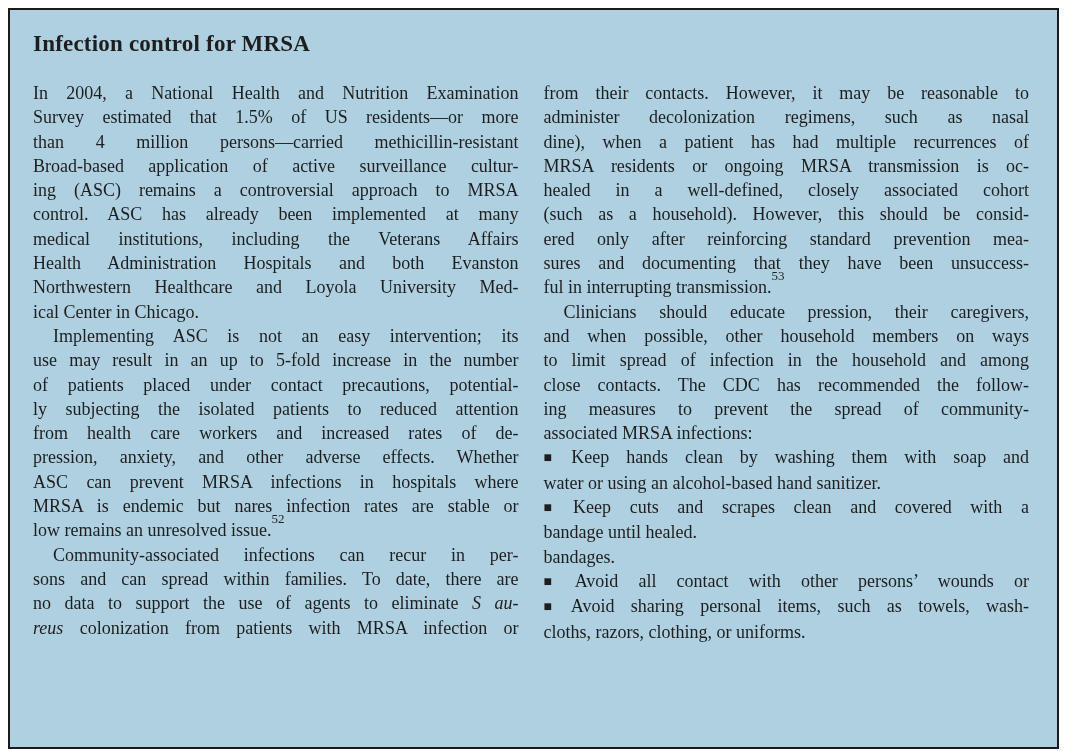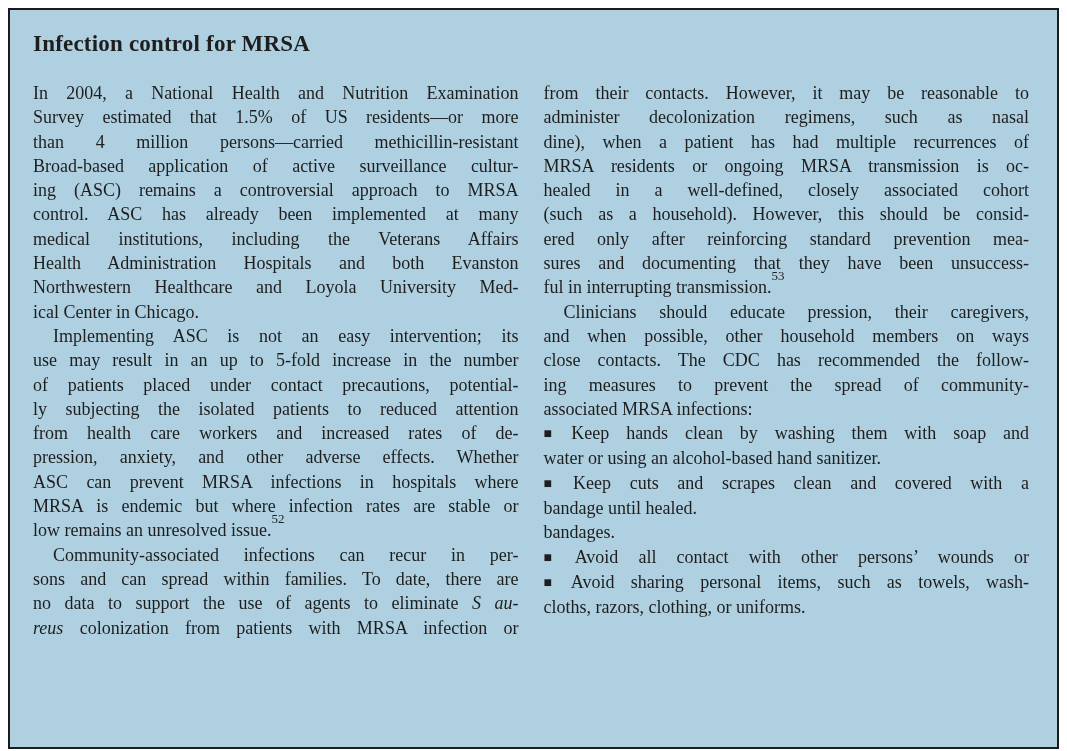--- a/index.html
+++ b/index.html
@@ -68,39 +68,40 @@
         <div class="line just">Health Administration Hospitals and both Evanston</div>
         <div class="line just">Northwestern Healthcare and Loyola University Med-</div>
         <div class="line">ical Center in Chicago.</div>
         <div class="line just indent">Implementing ASC is not an easy intervention; its</div>
         <div class="line just">use may result in an up to 5-fold increase in the number</div>
         <div class="line just">of patients placed under contact precautions, potential-</div>
         <div class="line just">ly subjecting the isolated patients to reduced attention</div>
         <div class="line just">from health care workers and increased rates of de-</div>
         <div class="line just">pression, anxiety, and other adverse effects. Whether</div>
         <div class="line just">ASC can prevent MRSA infections in hospitals where</div>
-        <div class="line just">MRSA is endemic but where infection rates are stable or</div>
+        <div class="line just">MRSA is endemic but nares infection rates are stable or</div>
         <div class="line">low remains an unresolved issue.<sup class="ref">52</sup></div>
         <div class="line just indent">Community-associated infections can recur in per-</div>
         <div class="line just">sons and can spread within families. To date, there are</div>
         <div class="line just">no data to support the use of agents to eliminate <span class="it">S au-</span></div>
         <div class="line just"><span class="it">reus</span> colonization from patients with MRSA infection or</div>
       </div>
     <div class="col">
         <div class="line just">from their contacts. However, it may be reasonable to</div>
         <div class="line just">administer decolonization regimens, such as nasal</div>
         <div class="line just">dine), when a patient has had multiple recurrences of</div>
         <div class="line just">MRSA residents or ongoing MRSA transmission is oc-</div>
         <div class="line just">healed in a well-defined, closely associated cohort</div>
         <div class="line just">(such as a household). However, this should be consid-</div>
         <div class="line just">ered only after reinforcing standard prevention mea-</div>
         <div class="line just">sures and documenting that they have been unsuccess-</div>
         <div class="line">ful in interrupting transmission.<sup class="ref">53</sup></div>
         <div class="line just indent">Clinicians should educate pression, their caregivers,</div>
         <div class="line just">and when possible, other household members on ways</div>
+        <div class="line just">to limit spread of infection in the household and among</div>
         <div class="line just">close contacts. The CDC has recommended the follow-</div>
         <div class="line just">ing measures to prevent the spread of community-</div>
         <div class="line">associated MRSA infections:</div>
         <div class="line just"><span class="bullet">■</span>Keep hands clean by washing them with soap and</div>
         <div class="line">water or using an alcohol-based hand sanitizer.</div>
         <div class="line just"><span class="bullet">■</span>Keep cuts and scrapes clean and covered with a</div>
         <div class="line">bandage until healed.</div>
         <div class="line">bandages.</div>
         <div class="line just"><span class="bullet">■</span>Avoid all contact with other persons’ wounds or</div>
         <div class="line just"><span class="bullet">■</span>Avoid sharing personal items, such as towels, wash-</div>

